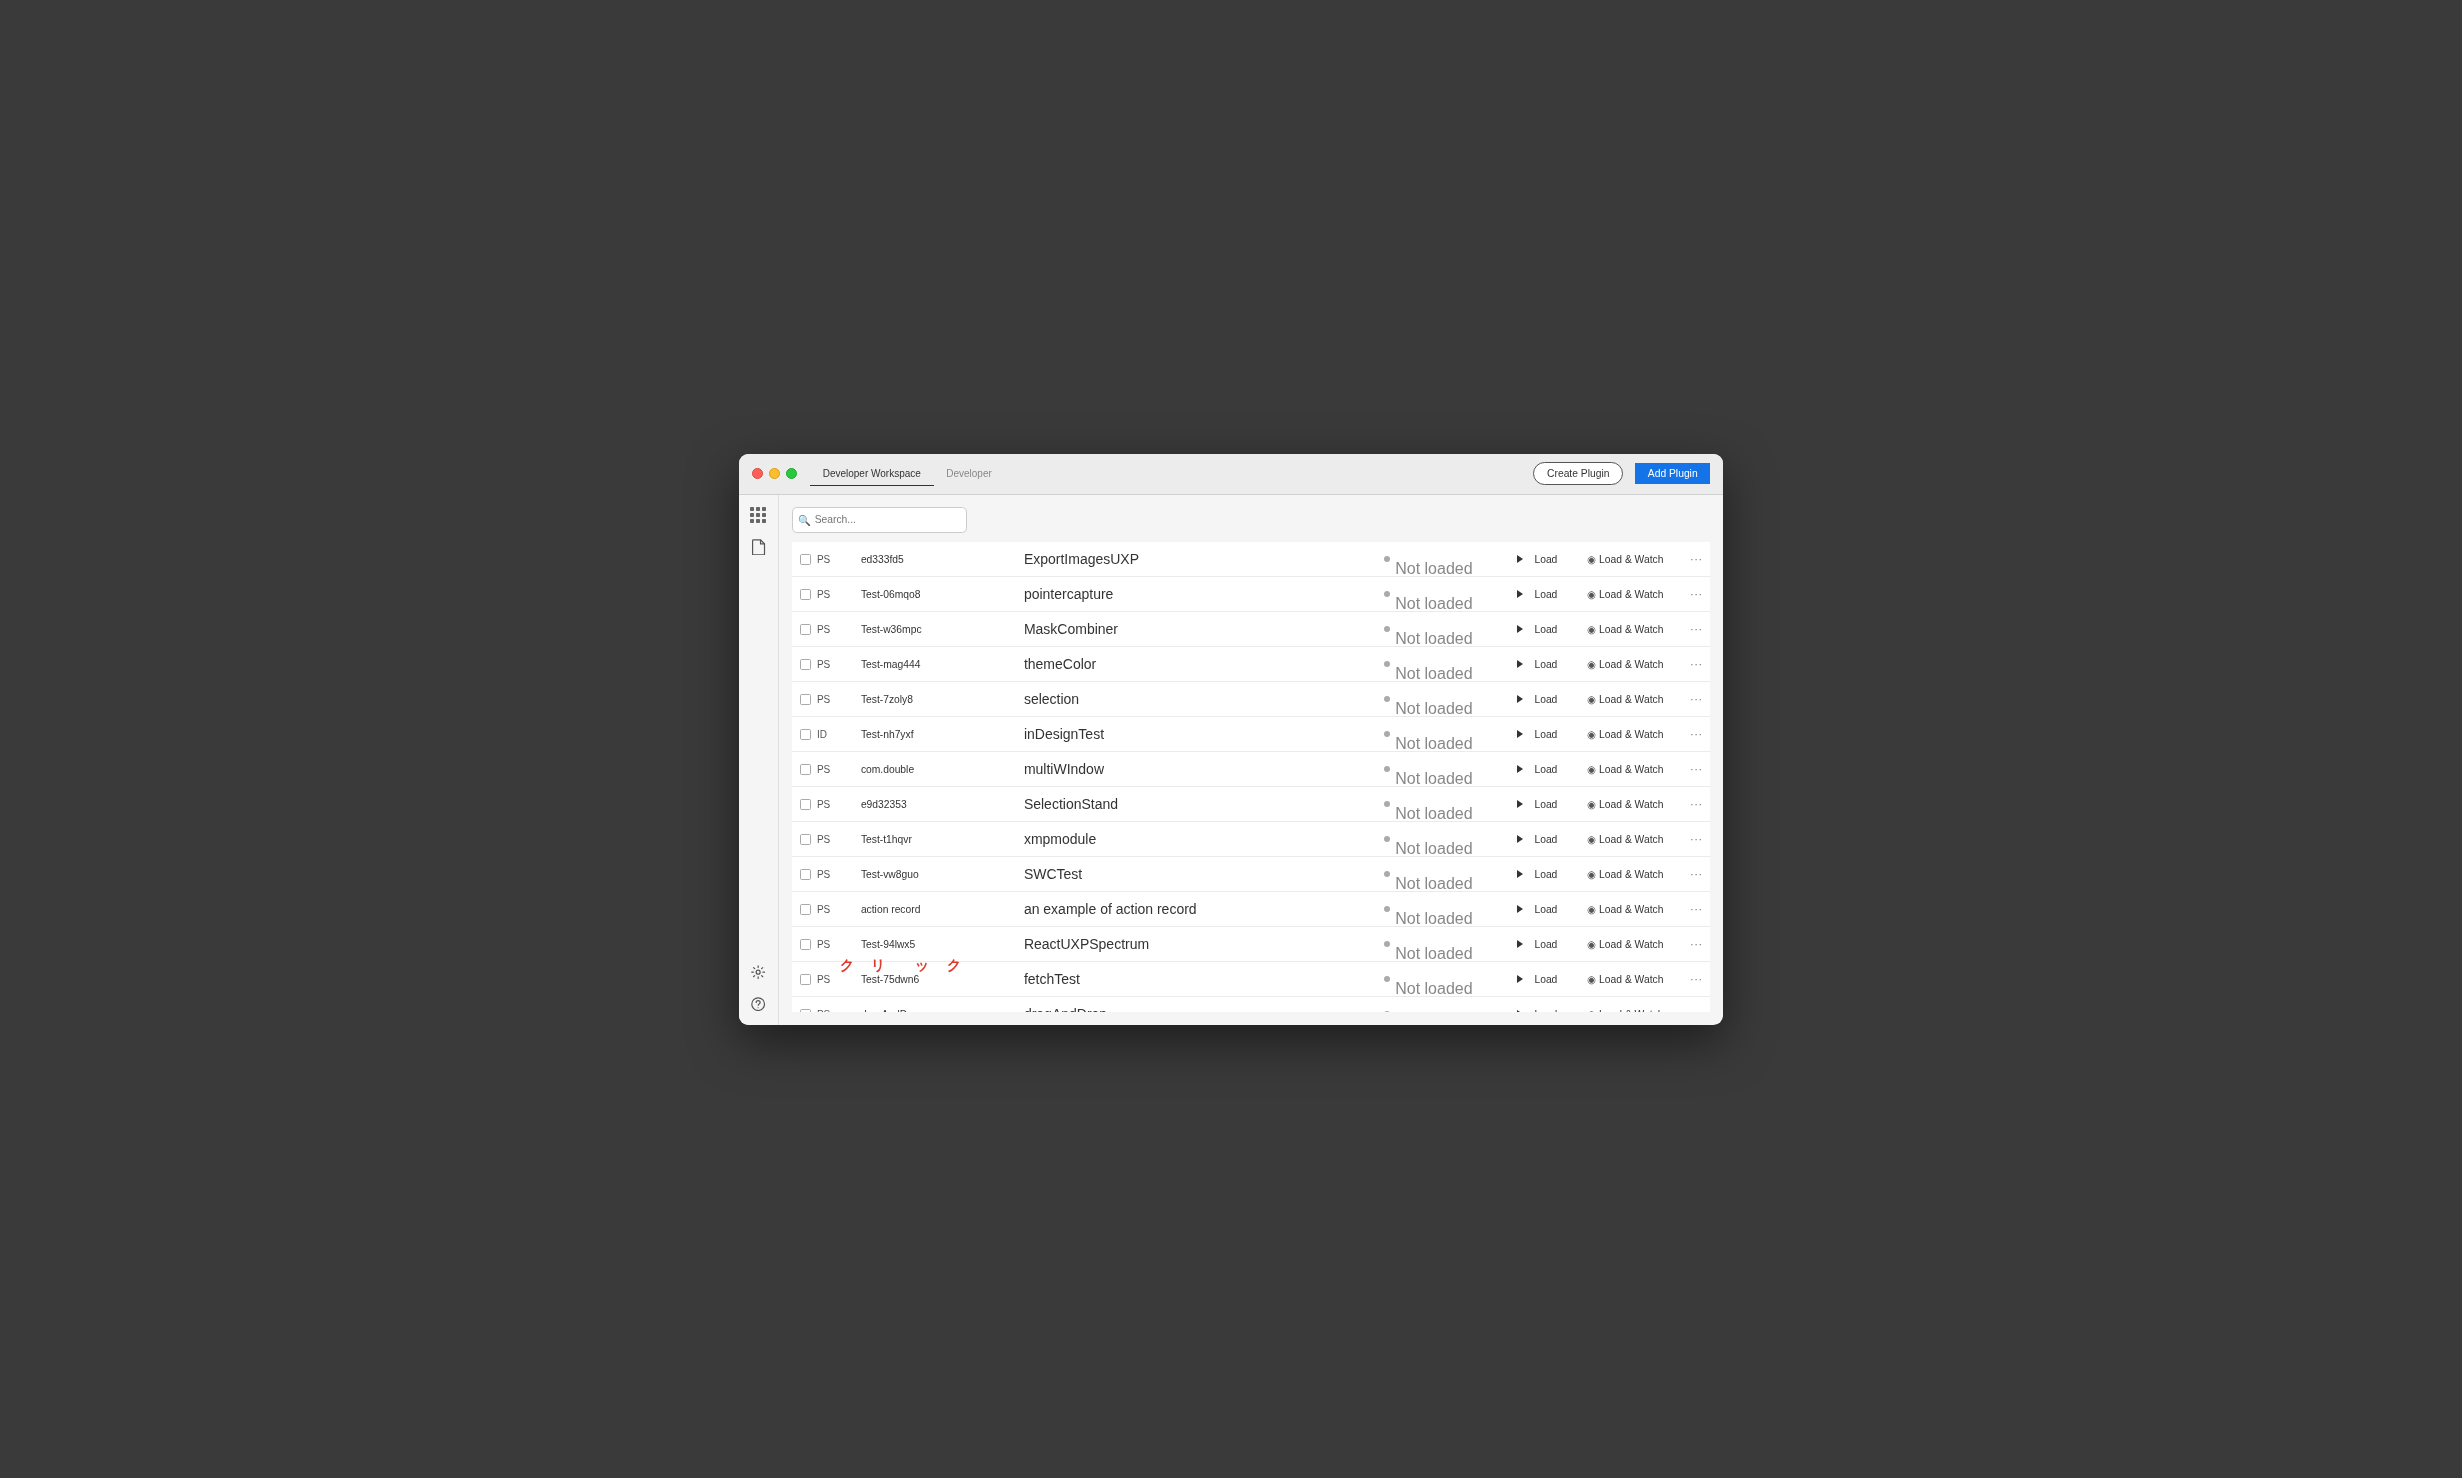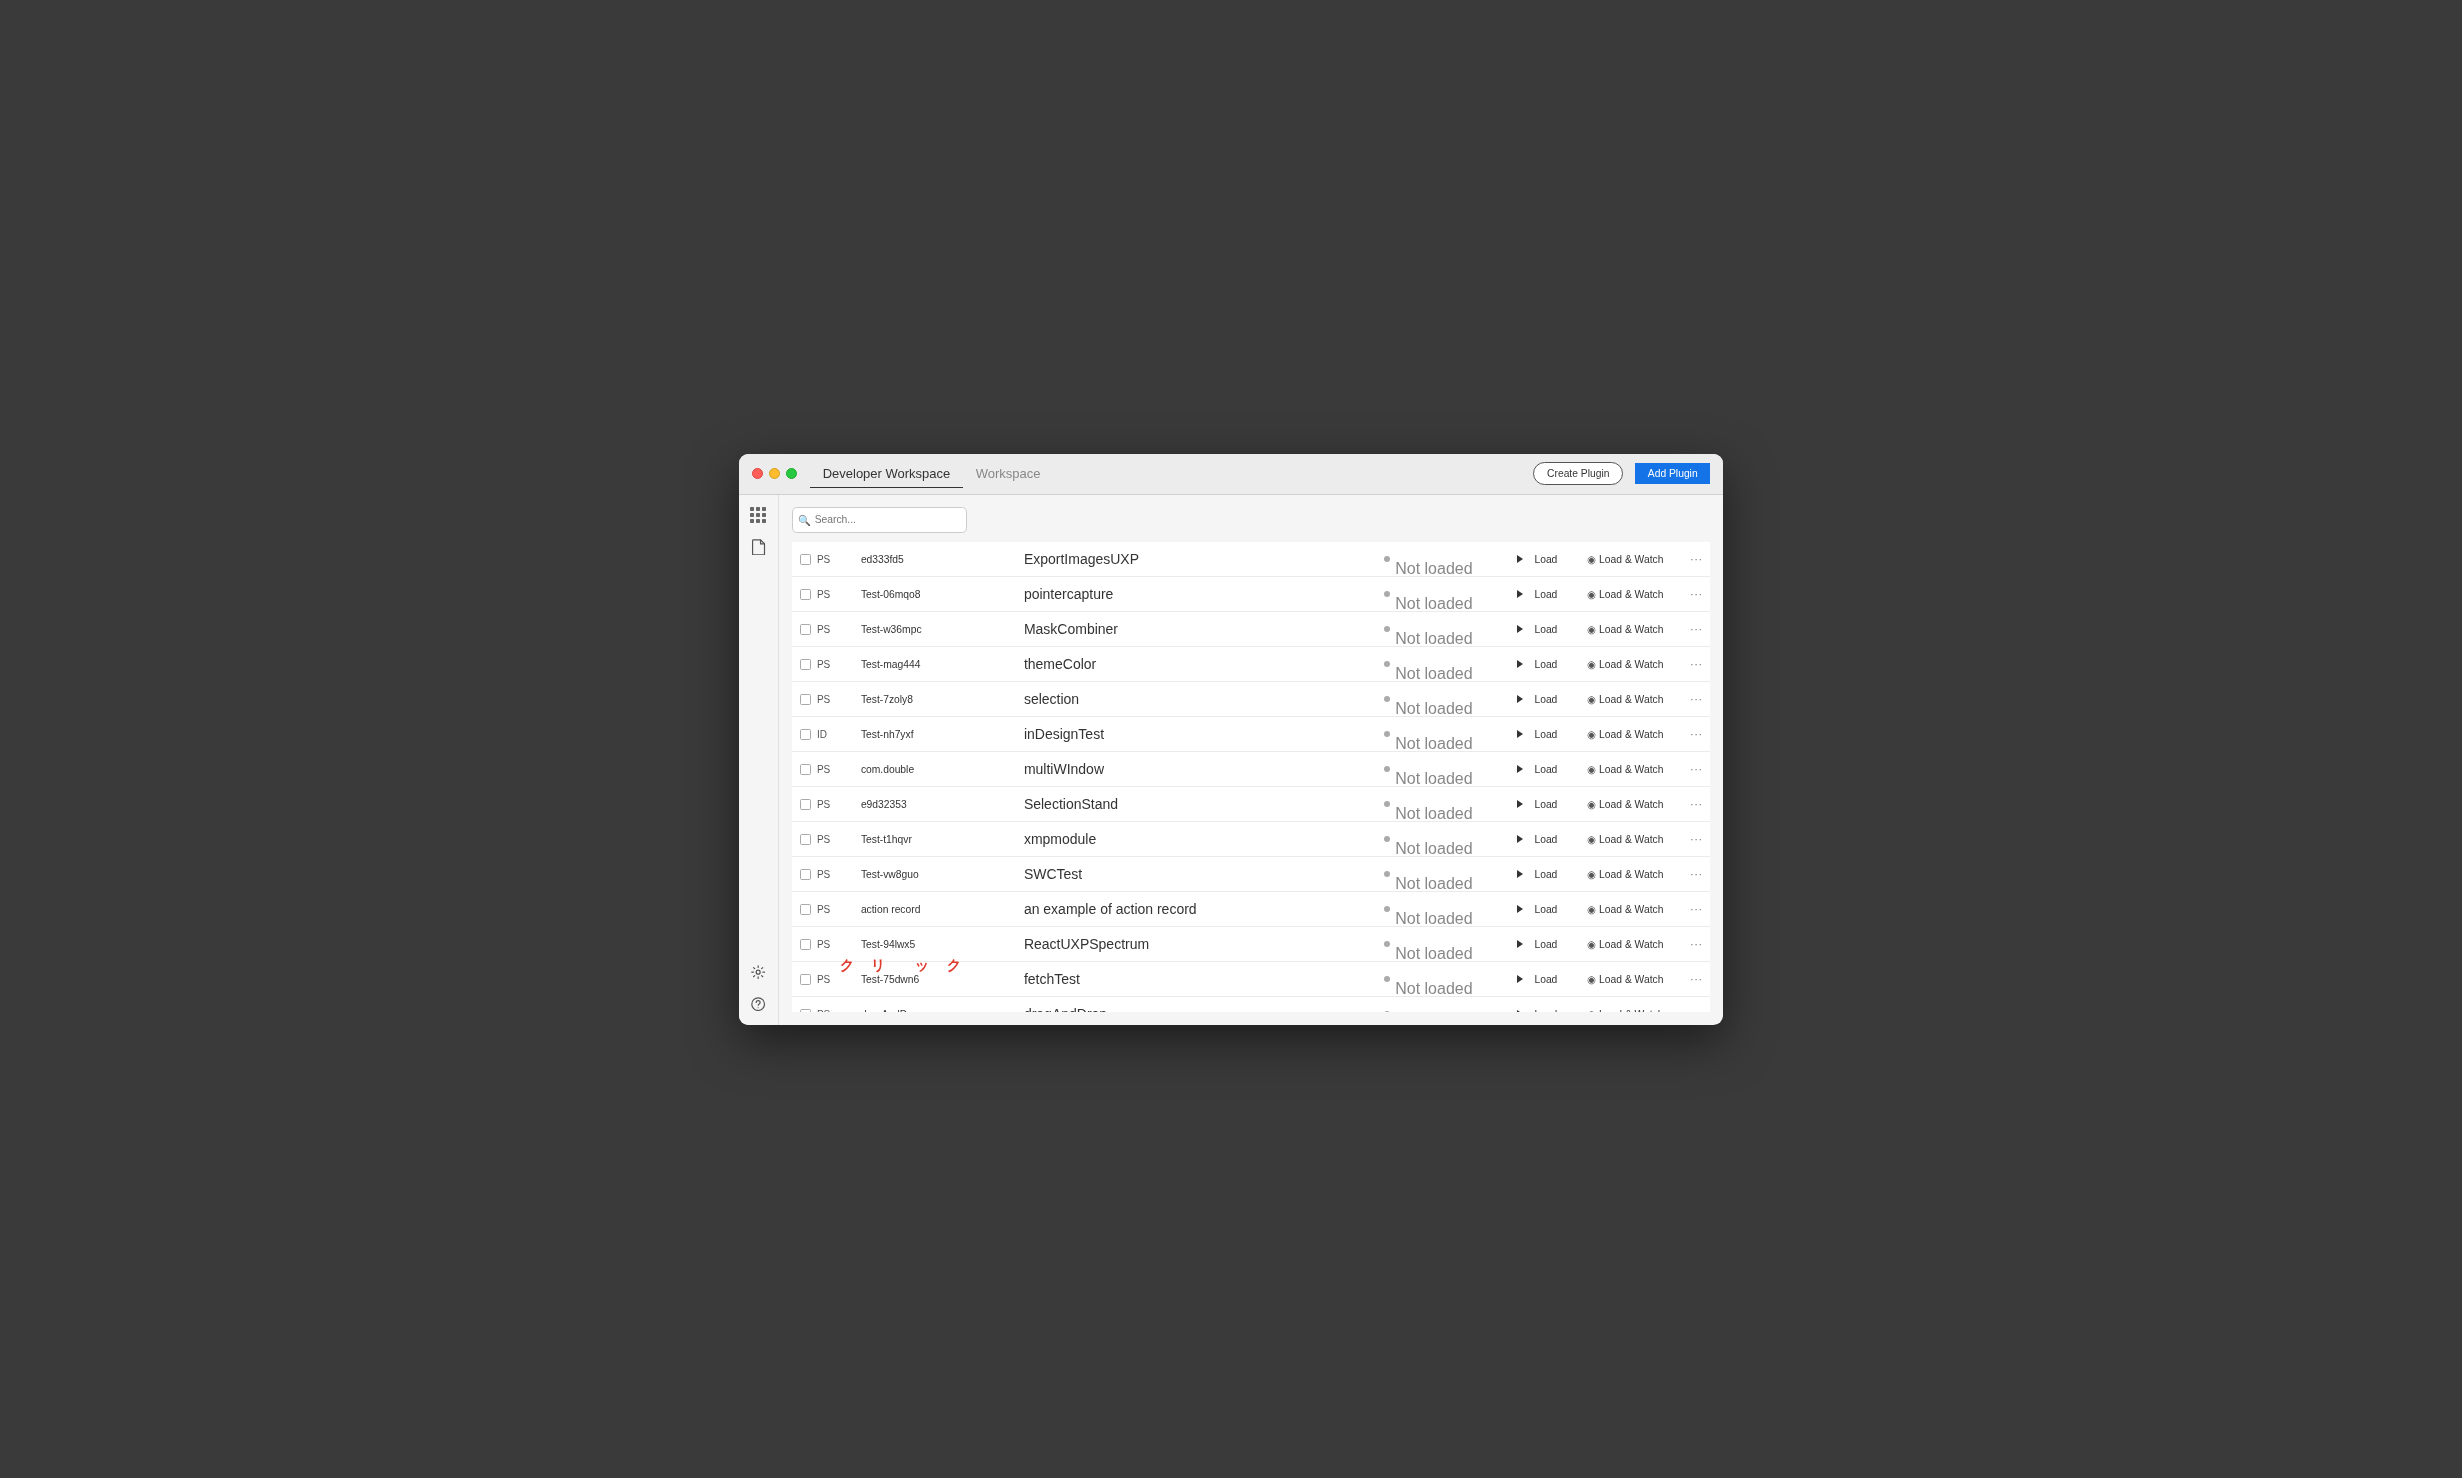--- a/index.html
+++ b/index.html
@@ -43,21 +43,21 @@
     .tl-red { background: #ff5f57; border: 0.8px solid #e0443e; }
     .tl-yellow { background: #febc2e; border: 0.8px solid #d4a017; }
     .tl-green { background: #28c840; border: 0.8px solid #1aab29; }
     .tab-bar {
       display: flex;
       align-items: flex-end;
       flex: 1;
     }
     .tab {
       padding: 6.3px 12.7px;
-      font-size: 13px;
+      font-size: 10px;
       color: #333;
       cursor: pointer;
       border-bottom: 1.6px solid transparent;
       margin-bottom: -0.8px;
     }
     .tab.active {
       border-bottom: 1.6px solid #333;
       font-weight: 500;
     }
     .tab:not(.active) { color: #888; }
@@ -310,21 +310,21 @@
 <div class="window">
 
   <div class="title-bar">
     <div class="traffic-lights">
       <div class="traffic-light tl-red"></div>
       <div class="traffic-light tl-yellow"></div>
       <div class="traffic-light tl-green"></div>
     </div>
     <div class="tab-bar">
       <div class="tab active">Developer Workspace</div>
-      <div class="tab">Workspace</div>
+      <div class="tab">Developer</div>
     </div>
     <div class="header-right">
       <button class="btn-create">Create Plugin</button>
       <button class="btn-add">Add Plugin</button>
     </div>
   </div>
 
   <div class="main-layout">
 
     <div class="sidebar">

